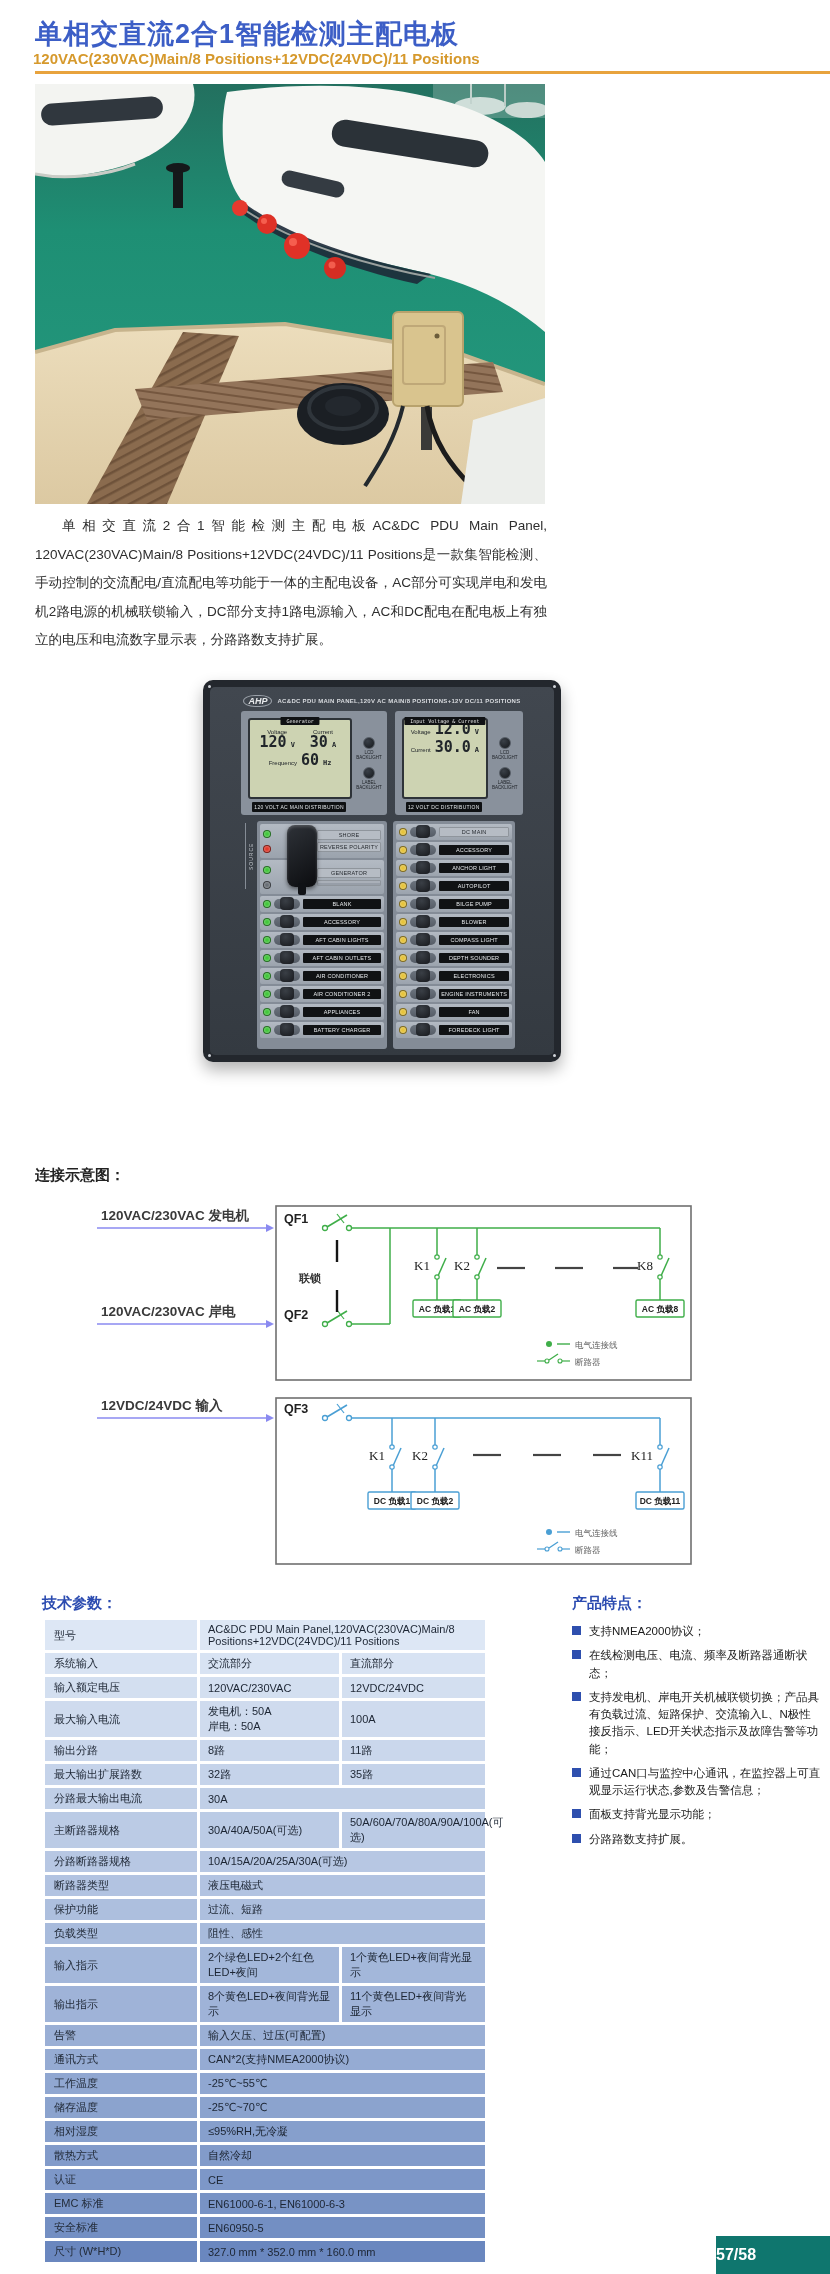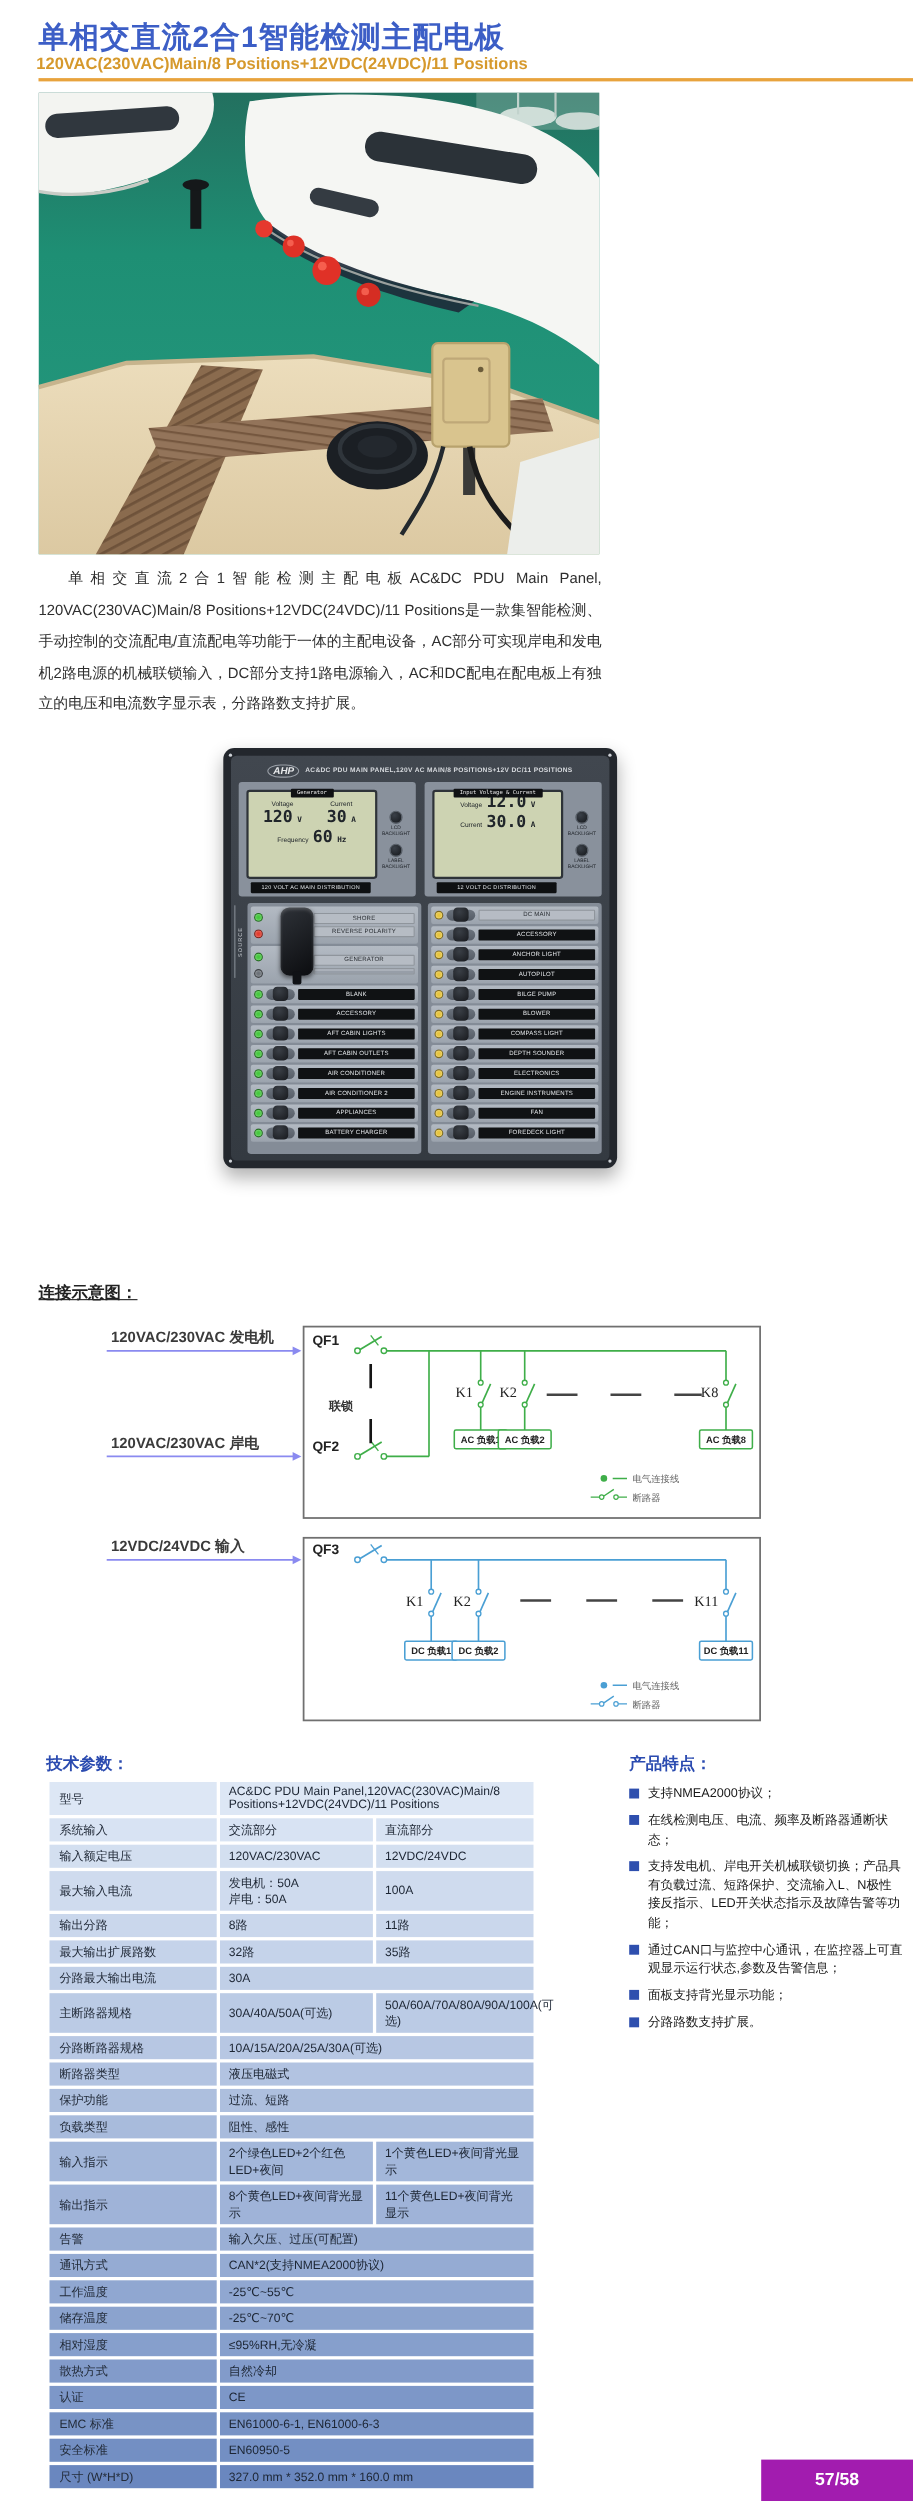--- a/index.html
+++ b/index.html
@@ -14,21 +14,21 @@
   
   .hero{position:absolute;left:35px;top:84px;width:510px;height:420px;}
 
   
   .intro{position:absolute;left:35px;top:512px;width:512px;font-size:13.5px;line-height:2.12;color:#2e2e2e;text-align:justify;text-indent:2em;margin:0;}
 
   
   .panel-shot{position:absolute;left:203px;top:680px;width:358px;height:382px;}
   .panel-frame{width:100%;height:100%;background:#23272d;border-radius:10px;padding:7px;box-sizing:border-box;box-shadow:0 8px 16px rgba(0,0,0,.30);position:relative;}
   .screw{position:absolute;width:3px;height:3px;border-radius:50%;background:#cfd3d8;}
-  .panel-face{background:linear-gradient(#41474f,#343a41);border-radius:5px;height:100%;box-sizing:border-box;padding:4px 7px 6px;display:flex;flex-direction:column;}
+  .panel-face{background:linear-gradient(#41474f,#343a41);border-radius:5px;height:100%;box-sizing:border-box;padding:4px 7px 6px;display:flex;flex-direction:column;align-items:center;}
   .panel-header{height:20px;display:flex;align-items:center;justify-content:center;gap:5px;flex:0 0 auto;}
   .panel-brand{color:#e8eaec;font-size:9px;font-weight:bold;font-style:italic;border:1px solid #9aa0a8;border-radius:50%/60%;padding:0 4px;line-height:10px;}
   .panel-caption{color:#d8dbdf;font-size:6px;font-weight:bold;letter-spacing:.3px;white-space:nowrap;}
   .meters-row{display:flex;gap:8px;flex:0 0 auto;height:104px;}
   .meter{flex:1;background:#89919c;border-radius:3px;padding:4px 3px 3px;display:flex;box-sizing:border-box;}
   .lcd-zone{flex:1;display:flex;flex-direction:column;}
   .lcd{background:#cdd3b2;border:2px solid #2e3338;border-radius:3px;flex:1;margin:3px 2px 3px 4px;position:relative;font-family:"DejaVu Sans Mono",monospace;color:#20252a;}
   .lcd-title{position:absolute;top:-3px;left:50%;transform:translateX(-50%);background:#101214;color:#e8e8e8;font-size:5px;padding:1px 6px;border-radius:1px;white-space:nowrap;z-index:2;}
   .lcd-grid{display:grid;grid-template-columns:1fr 1fr;padding:9px 4px 0;}
   .lcd-cell{text-align:center;}
@@ -52,21 +52,21 @@
   .bk-label.gray{background:#b6bcc4;color:#272b30;border:1px solid #8f959c;padding:1px 2px;}
   .bk-label.ridged{background:repeating-linear-gradient(#aab0b9 0 2px,#979ea8 2px 4px);border:1px solid #8f959c;color:transparent;}
   .bk-main{height:34px;display:flex;align-items:center;gap:3px;background:linear-gradient(#b3bac3,#9ba3ad);border-radius:2px;padding:0 3px;flex:0 0 auto;}
   .led-stack{display:flex;flex-direction:column;gap:7px;}
   .rocker-space{width:40px;flex:0 0 auto;}
   .main-lbls{flex:1;display:flex;flex-direction:column;gap:2px;}
   .main-rocker{position:absolute;left:30px;top:4px;width:30px;height:62px;background:linear-gradient(145deg,#2e3238,#0b0c0f);border-radius:8px;box-shadow:inset 0 2px 3px rgba(255,255,255,.18),0 2px 4px rgba(0,0,0,.5);z-index:3;}
   .main-rocker::after{content:"";position:absolute;left:50%;bottom:-8px;transform:translateX(-50%);width:8px;height:12px;background:#101216;border-radius:2px;}
 
   
-  .diag-heading{position:absolute;left:35px;top:1166px;font-size:15px;font-weight:bold;color:#222;text-decoration:underline;}
+  .diag-heading{position:absolute;left:35px;top:1166px;font-size:15px;font-weight:bold;color:#222;}
   #acDiagram{position:absolute;left:85px;top:1198px;}
   #dcDiagram{position:absolute;left:85px;top:1392px;}
 
   
   .specs-heading{position:absolute;left:42px;top:1594px;font-size:15px;font-weight:bold;color:#2b4bb0;}
   #specsTable{position:absolute;left:45px;top:1620px;width:450px;}
   .spec-row{display:flex;gap:3px;margin-bottom:3px;}
   .spec-label{width:152px;box-sizing:border-box;padding:3px 9px;font-size:11px;color:#232c3a;display:flex;align-items:center;}
   .spec-value{box-sizing:border-box;padding:3px 8px;font-size:11px;color:#1c2533;white-space:pre-line;display:flex;align-items:center;}
   .spec-value.span{width:285px;}
@@ -74,21 +74,21 @@
   .spec-value.dc{width:143px;}
 
   
   .features{position:absolute;left:572px;top:1594px;width:250px;}
   .features-heading{font-size:15px;font-weight:bold;color:#2b4bb0;margin-bottom:10px;}
   .feature-item{display:flex;gap:8px;margin-bottom:7px;}
   .bullet{width:9px;height:9px;background:#2e4fae;flex:0 0 auto;margin-top:3px;}
   .ftext{font-size:11.5px;line-height:1.5;color:#1a1a1a;}
 
   
-  .page-num{position:absolute;right:0;bottom:0;width:138px;height:38px;background:#a21caf;display:flex;align-items:center;justify-content:center;color:#fff;font-size:16px;font-weight:bold;}
+  .page-num{position:absolute;right:0;bottom:0;width:114px;height:38px;background:#0f766e;display:flex;align-items:center;color:#fff;font-size:16px;font-weight:bold;}
 </style>
 </head>
 <body>
 
 <div class="page">
 
   <div class="title">单相交直流2合1智能检测主配电板</div>
   <div class="subtitle">120VAC(230VAC)Main/8 Positions+12VDC(24VDC)/11 Positions</div>
   <div class="rule"></div>
 

